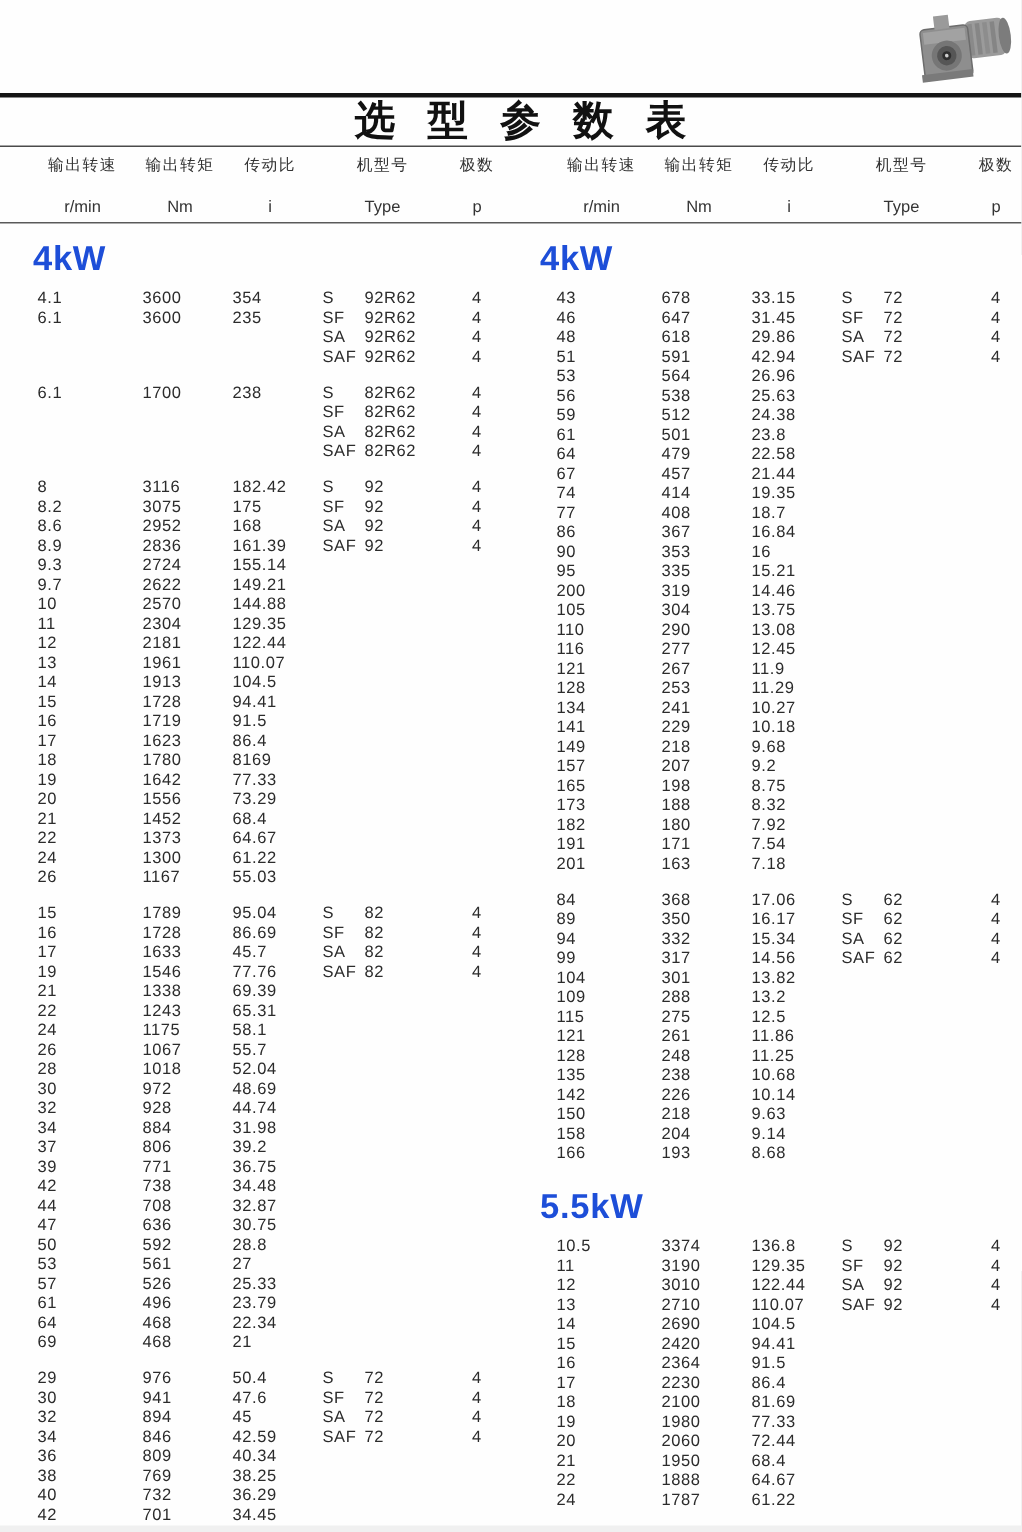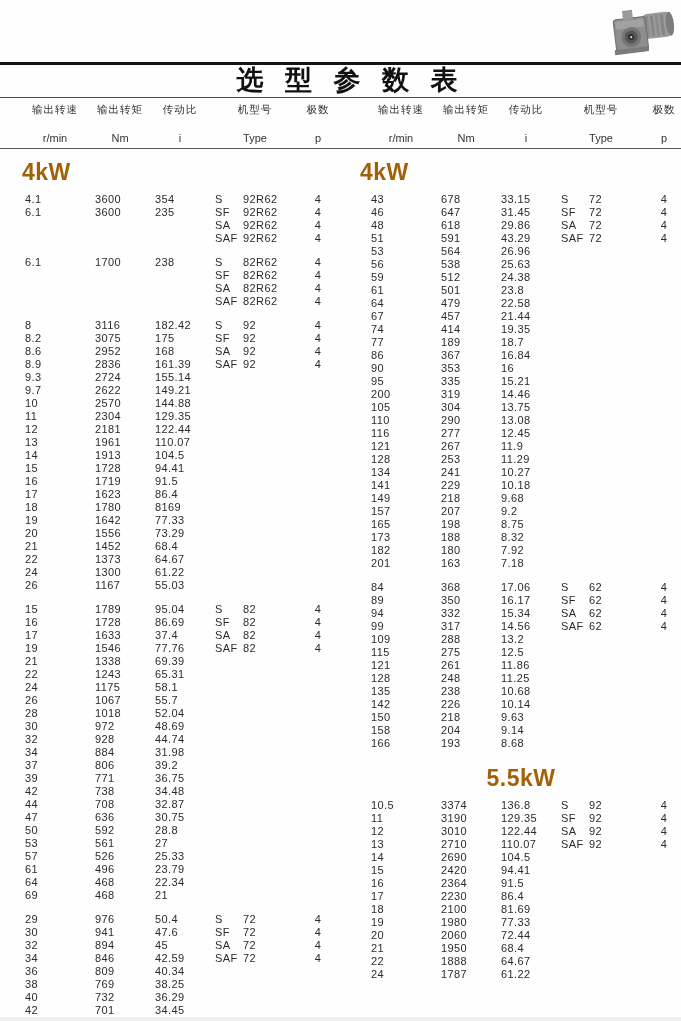--- a/index.html
+++ b/index.html
@@ -45,26 +45,26 @@
   
   .ghead{padding-top:5px;padding-bottom:4px;}
   .hcell{text-align:center;}
   .hlabel{font-size:10.5px;letter-spacing:1px;color:#333;}
   .hunit{font-size:11px;color:#333;margin-top:15px;}
   .ghead-rule-wrap{padding:0;}
   .ghead-rule{height:1px;background:#5a5a5a;}
   .gbody{padding-top:9px;}
   
   .power{
-    font-size:23px;font-weight:800;color:#a16207;
+    font-size:23px;font-weight:800;color:#1d4ed8;
     margin:0 0 7px 2px;line-height:28px;letter-spacing:0.5px;
     padding-left:20px;
   }
   .group.right .power{padding-left:22px;}
-  .power.gap-top{margin-top:14px;text-align:center;}
+  .power.gap-top{margin-top:14px;}
   
   .block{margin-bottom:11px;}
   .trow{line-height:13px;font-size:11px;letter-spacing:0.4px;color:#2b2b2b;}
   .cell{padding-left:5px;white-space:nowrap;}
   .c-poles{text-align:center;padding-left:0;}
   .c-type{display:flex;}
   .tprefix{display:inline-block;width:28px;}
   .tsize{display:inline-block;}
 </style>
 </head>
@@ -443,21 +443,21 @@
               <div class="cell c-ratio">86.69</div>
               <div class="cell c-type">
                 <span class="tprefix">SF</span>
                 <span class="tsize">82</span>
               </div>
               <div class="cell c-poles">4</div>
             </div>
             <div class="grid trow">
               <div class="cell c-speed">17</div>
               <div class="cell c-torque">1633</div>
-              <div class="cell c-ratio">37.4</div>
+              <div class="cell c-ratio">45.7</div>
               <div class="cell c-type">
                 <span class="tprefix">SA</span>
                 <span class="tsize">82</span>
               </div>
               <div class="cell c-poles">4</div>
             </div>
             <div class="grid trow">
               <div class="cell c-speed">19</div>
               <div class="cell c-torque">1546</div>
               <div class="cell c-ratio">77.76</div>
@@ -798,21 +798,21 @@
               <div class="cell c-ratio">29.86</div>
               <div class="cell c-type">
                 <span class="tprefix">SA</span>
                 <span class="tsize">72</span>
               </div>
               <div class="cell c-poles">4</div>
             </div>
             <div class="grid trow">
               <div class="cell c-speed">51</div>
               <div class="cell c-torque">591</div>
-              <div class="cell c-ratio">43.29</div>
+              <div class="cell c-ratio">42.94</div>
               <div class="cell c-type">
                 <span class="tprefix">SAF</span>
                 <span class="tsize">72</span>
               </div>
               <div class="cell c-poles">4</div>
             </div>
             <div class="grid trow">
               <div class="cell c-speed">53</div>
               <div class="cell c-torque">564</div>
               <div class="cell c-ratio">26.96</div>
@@ -877,21 +877,21 @@
               <div class="cell c-torque">414</div>
               <div class="cell c-ratio">19.35</div>
               <div class="cell c-type">
                 <span class="tprefix"></span>
                 <span class="tsize"></span>
               </div>
               <div class="cell c-poles"></div>
             </div>
             <div class="grid trow">
               <div class="cell c-speed">77</div>
-              <div class="cell c-torque">189</div>
+              <div class="cell c-torque">408</div>
               <div class="cell c-ratio">18.7</div>
               <div class="cell c-type">
                 <span class="tprefix"></span>
                 <span class="tsize"></span>
               </div>
               <div class="cell c-poles"></div>
             </div>
             <div class="grid trow">
               <div class="cell c-speed">86</div>
               <div class="cell c-torque">367</div>
@@ -1046,20 +1046,30 @@
               <div class="cell c-speed">182</div>
               <div class="cell c-torque">180</div>
               <div class="cell c-ratio">7.92</div>
               <div class="cell c-type">
                 <span class="tprefix"></span>
                 <span class="tsize"></span>
               </div>
               <div class="cell c-poles"></div>
             </div>
             <div class="grid trow">
+              <div class="cell c-speed">191</div>
+              <div class="cell c-torque">171</div>
+              <div class="cell c-ratio">7.54</div>
+              <div class="cell c-type">
+                <span class="tprefix"></span>
+                <span class="tsize"></span>
+              </div>
+              <div class="cell c-poles"></div>
+            </div>
+            <div class="grid trow">
               <div class="cell c-speed">201</div>
               <div class="cell c-torque">163</div>
               <div class="cell c-ratio">7.18</div>
               <div class="cell c-type">
                 <span class="tprefix"></span>
                 <span class="tsize"></span>
               </div>
               <div class="cell c-poles"></div>
             </div>
           </div>
@@ -1096,20 +1106,30 @@
             </div>
             <div class="grid trow">
               <div class="cell c-speed">99</div>
               <div class="cell c-torque">317</div>
               <div class="cell c-ratio">14.56</div>
               <div class="cell c-type">
                 <span class="tprefix">SAF</span>
                 <span class="tsize">62</span>
               </div>
               <div class="cell c-poles">4</div>
+            </div>
+            <div class="grid trow">
+              <div class="cell c-speed">104</div>
+              <div class="cell c-torque">301</div>
+              <div class="cell c-ratio">13.82</div>
+              <div class="cell c-type">
+                <span class="tprefix"></span>
+                <span class="tsize"></span>
+              </div>
+              <div class="cell c-poles"></div>
             </div>
             <div class="grid trow">
               <div class="cell c-speed">109</div>
               <div class="cell c-torque">288</div>
               <div class="cell c-ratio">13.2</div>
               <div class="cell c-type">
                 <span class="tprefix"></span>
                 <span class="tsize"></span>
               </div>
               <div class="cell c-poles"></div>

